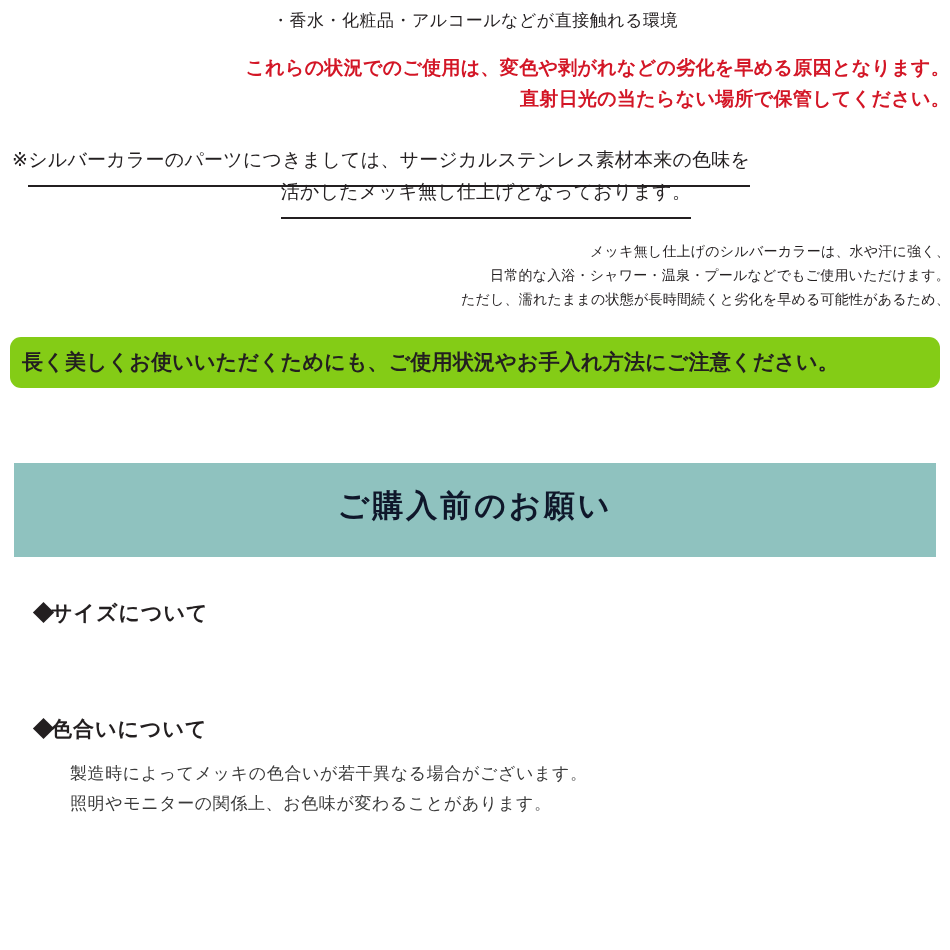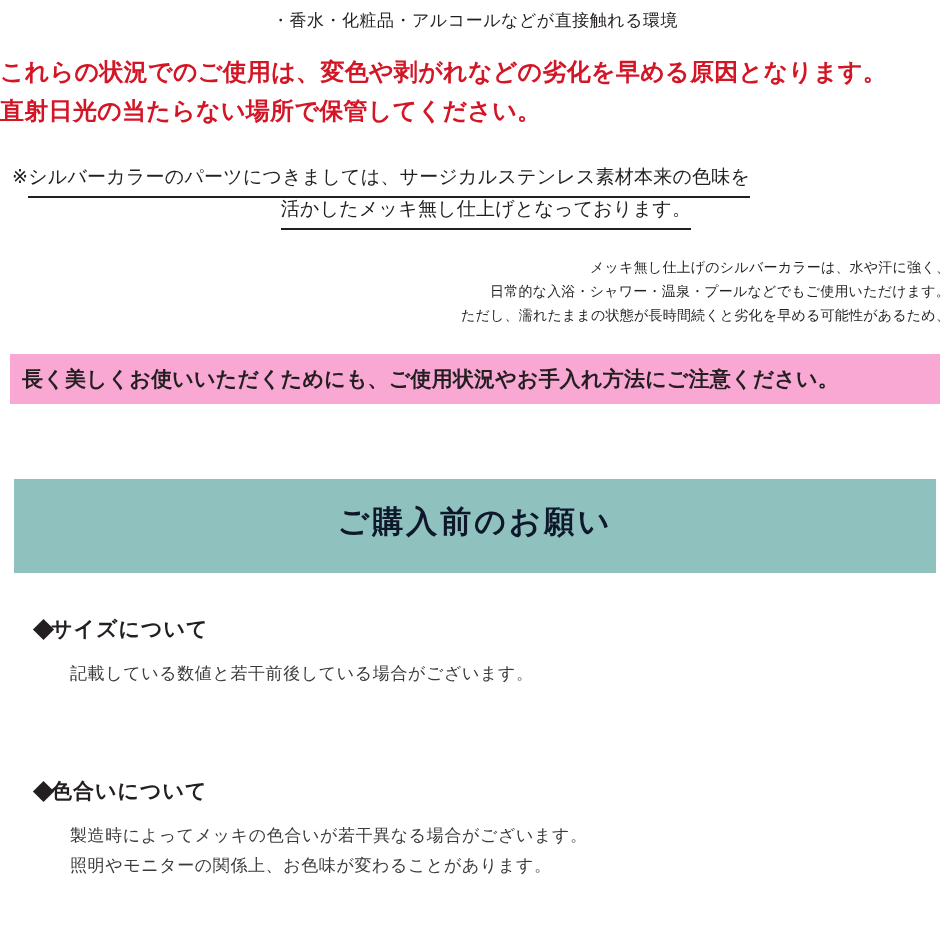--- a/index.html
+++ b/index.html
@@ -25,24 +25,24 @@
   .top-note {
     text-align: center;
     font-size: 17px;
     line-height: 1.5;
     color: #231f20;
     padding-top: 8px;
     letter-spacing: 0.5px;
   }
 
   .red-block {
-    text-align: left;
+    text-align: right;
     color: #d31626;
     font-weight: bold;
-    font-size: 24px;
+    font-size: 19px;
     line-height: 1.65;
     margin-top: 18px;
     letter-spacing: 0.3px;
   }
   .red-block .line {
     display: block;
   }
 
   
   .silver-note {
@@ -57,21 +57,21 @@
     display: block;
     text-align: left;
   }
   .silver-note .l2 {
     display: block;
     text-align: center;
     padding-left: 22px;
   }
   .silver-note .u {
     border-bottom: 2px solid #231f20;
-    padding-bottom: 9px;
+    padding-bottom: 15px;
   }
   .silver-note .marker {
     border-bottom: none;
   }
 
   .silver-red {
     margin-top: 14px;
     text-align: center;
     color: #d31626;
     font-weight: bold;
@@ -87,28 +87,29 @@
     color: #231f20;
     letter-spacing: 0.2px;
   }
   .care-block .line {
     display: block;
   }
 
   
   .highlight-banner {
     margin: 26px 10px 8px 10px;
-    background: #f9a8d4;
+    background: #84cc16;
     color: #231f20;
     font-size: 21px;
     font-weight: bold;
     line-height: 1.9;
     padding: 5px 10px 6px 12px;
     letter-spacing: 0.2px;
     white-space: nowrap;
+    border-radius: 11px;
   }
 
   
   .section-header {
     margin: 75px 14px 0 14px;
     background: #8fc2bf;
     color: #0f172a;
     text-align: center;
     font-size: 31px;
     font-weight: bold;
@@ -180,23 +181,20 @@
   <div class="highlight-banner">長く美しくお使いいただくためにも、ご使用状況やお手入れ方法にご注意ください。</div>
 
   <div class="section-header">ご購入前のお願い</div>
 
   <div class="items">
 
     <div class="item">
       <div class="item-title">
         <span class="diamond"></span>
         <span>サイズについて</span>
-      </div>
-      <div class="item-body">
-        <span class="line">記載している数値と若干前後している場合がございます。</span>
       </div>
     </div>
 
     <div class="spacer-lg"></div>
 
     <div class="item">
       <div class="item-title">
         <span class="diamond"></span>
         <span>色合いについて</span>
       </div>

